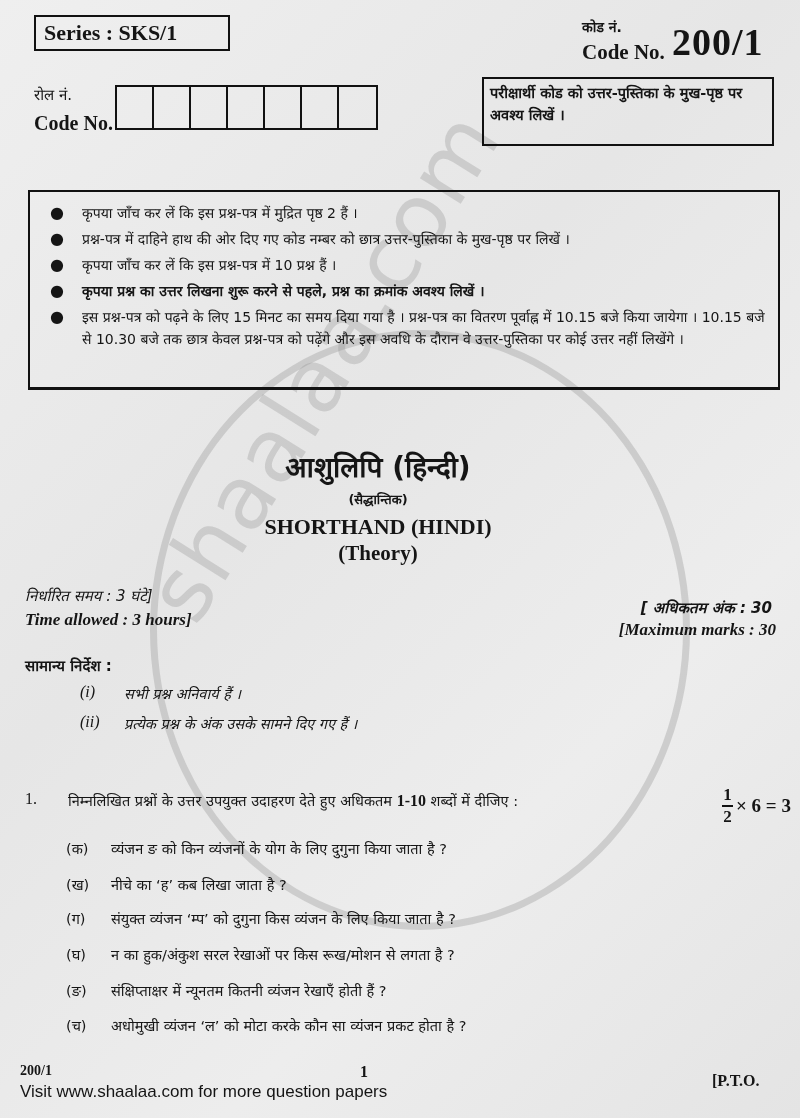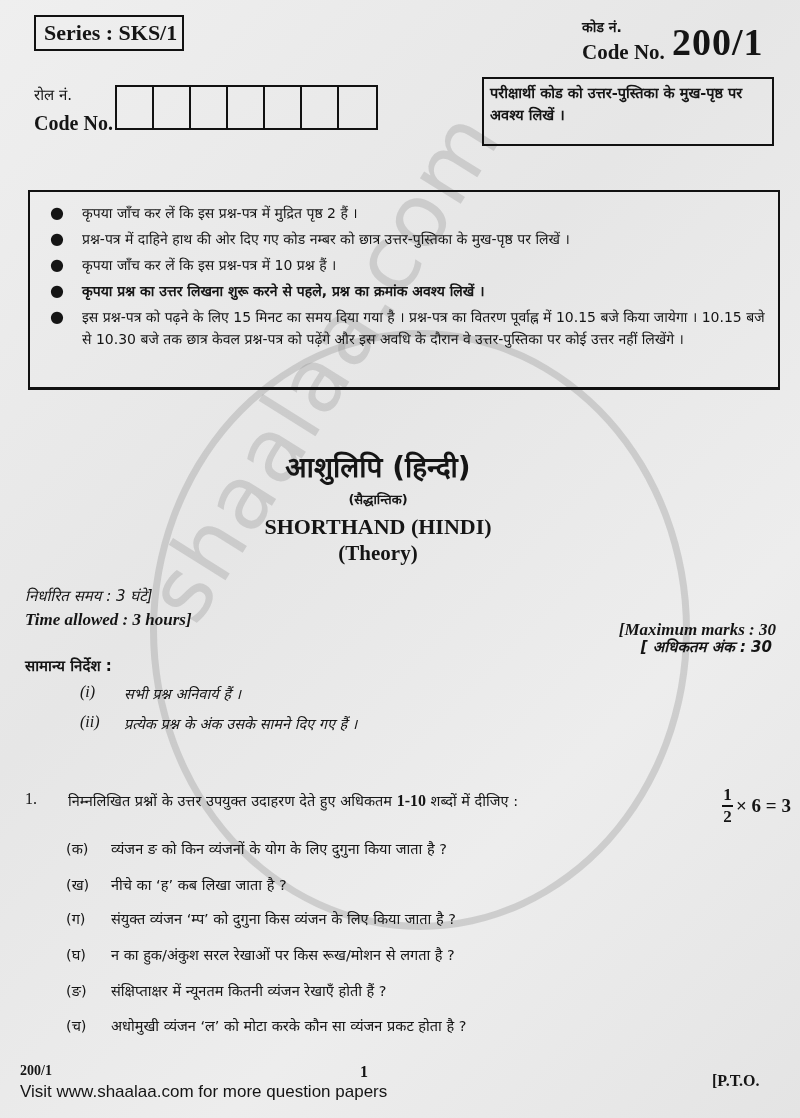--- a/index.html
+++ b/index.html
@@ -30,21 +30,21 @@
       font-size: 88px; color: rgba(150,150,150,0.33);
       transform: rotate(-58deg);
       transform-origin: left center;
       white-space: nowrap;
       letter-spacing: 2px;
       pointer-events: none;
     }
 
     
     .series-box {
-      left: 34px; top: 15px; width: 150px; height: 36px;
+      left: 34px; top: 15px; width: 196px; height: 36px;
       border: 2px solid #111;
       font-weight: bold; font-size: 22px;
       padding: 3px 0 0 8px;
     }
     .code-hi { left: 582px; top: 17px; font-size: 14px; font-weight: bold; }
     .code-en { left: 582px; top: 40px; font-size: 21px; font-weight: bold; }
     .code-num { left: 672px; top: 20px; font-size: 38px; font-weight: bold; letter-spacing: 1px; }
 
     .roll-hi { left: 34px; top: 84px; font-size: 15px; font-weight: normal; }
     .roll-en { left: 34px; top: 112px; font-size: 20px; font-weight: bold; }
@@ -78,21 +78,21 @@
     .title-block {
       left: 0; top: 450px; width: 756px; text-align: center;
     }
     .title-hi { font-size: 28px; font-weight: bold; line-height: 36px; }
     .title-sub { font-size: 13px; font-weight: bold; line-height: 28px; }
     .title-en { font-size: 22px; font-weight: bold; line-height: 26px; }
     .title-theory { font-size: 21px; font-weight: bold; line-height: 26px; }
 
     .time-hi { left: 25px; top: 585px; font-size: 15px; font-style: italic; }
     .time-en { left: 25px; top: 610px; font-size: 17px; font-style: italic; font-weight: bold; }
-    .marks-hi { right: 28px; top: 597px; font-size: 15px; font-style: italic; font-weight: bold; margin-top: 39px; }
+    .marks-hi { right: 28px; top: 597px; font-size: 15px; font-style: italic; font-weight: bold; }
     .marks-en { right: 24px; top: 620px; font-size: 17px; font-style: italic; font-weight: bold; }
 
     .gen-title { left: 25px; top: 655px; font-size: 15px; font-weight: bold; }
     .gen-item { left: 80px; font-size: 14.5px; font-style: italic; display: flex; }
     .gen-item .num { width: 44px; font-family: "Liberation Serif", serif; font-size: 16px; }
 
     
     .q-num { left: 25px; top: 790px; font-size: 16px; }
     .q-text { left: 68px; top: 790px; font-size: 14.5px; }
     .q-text b { font-family: "Liberation Serif", serif; font-size: 16px; }

